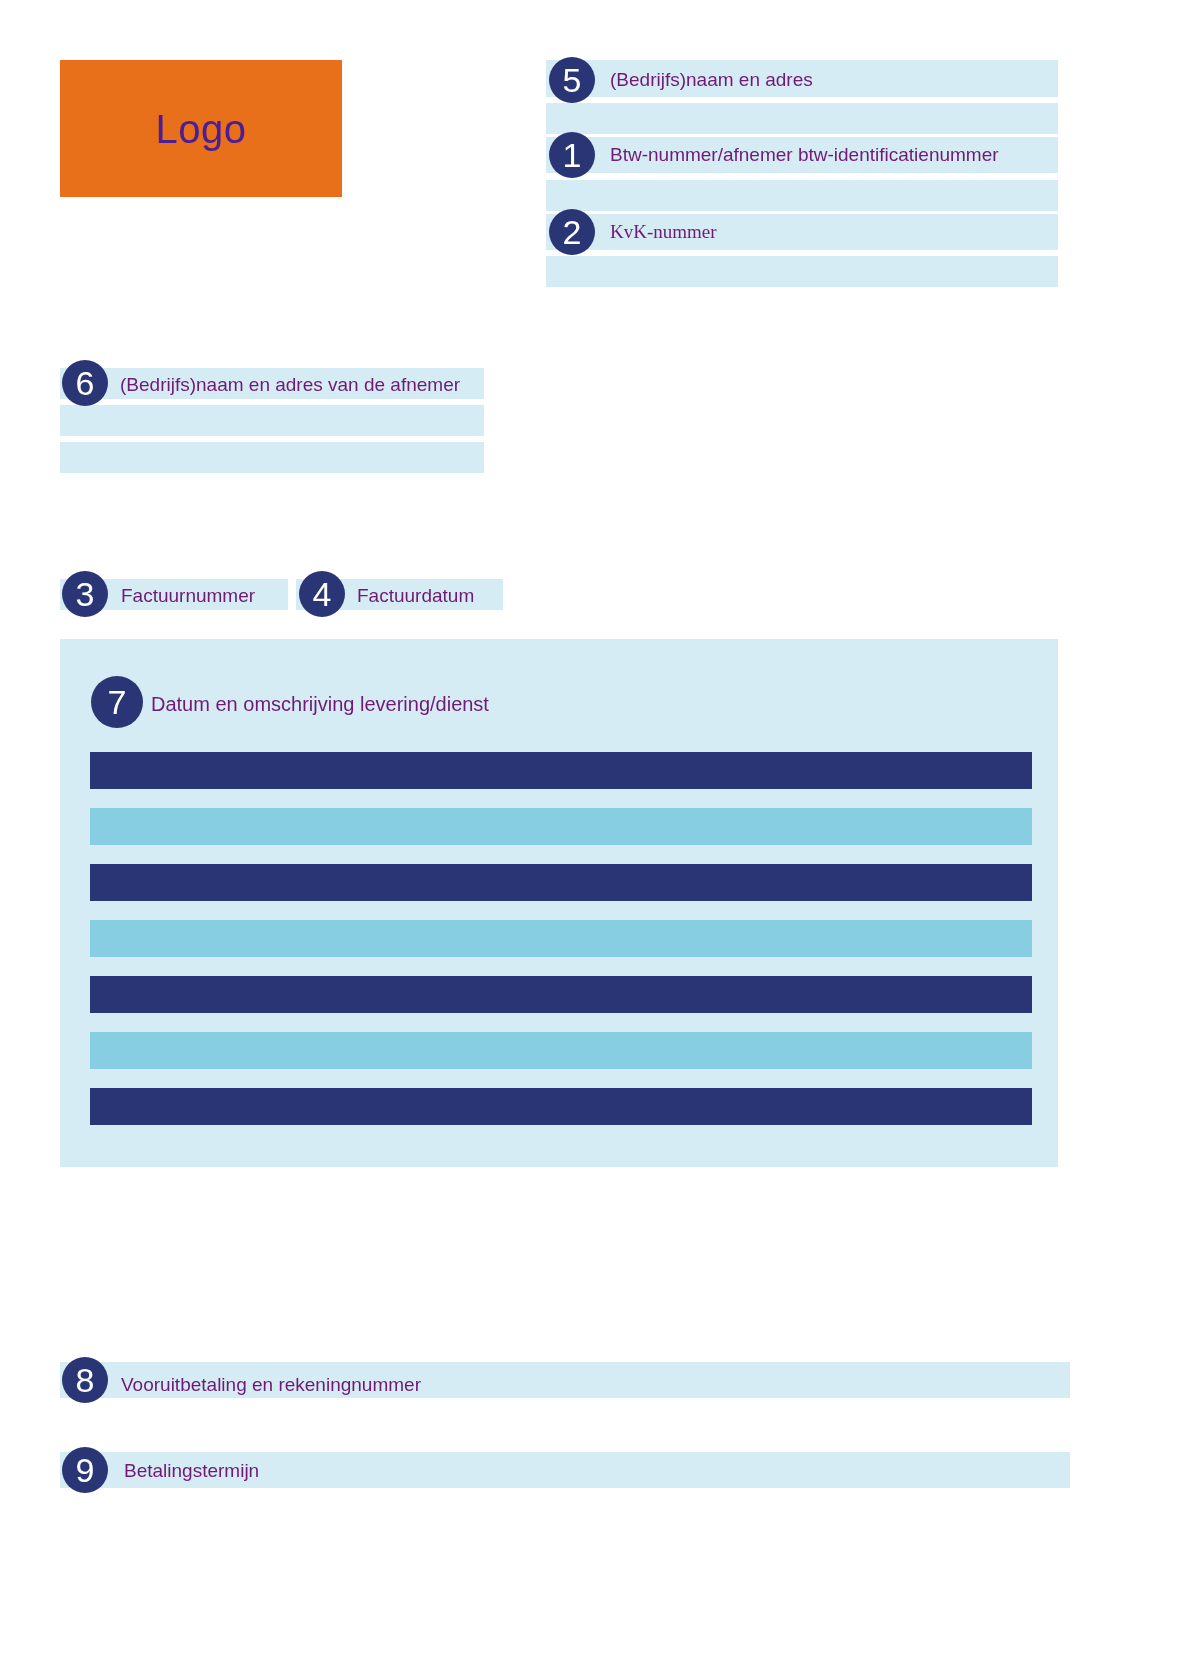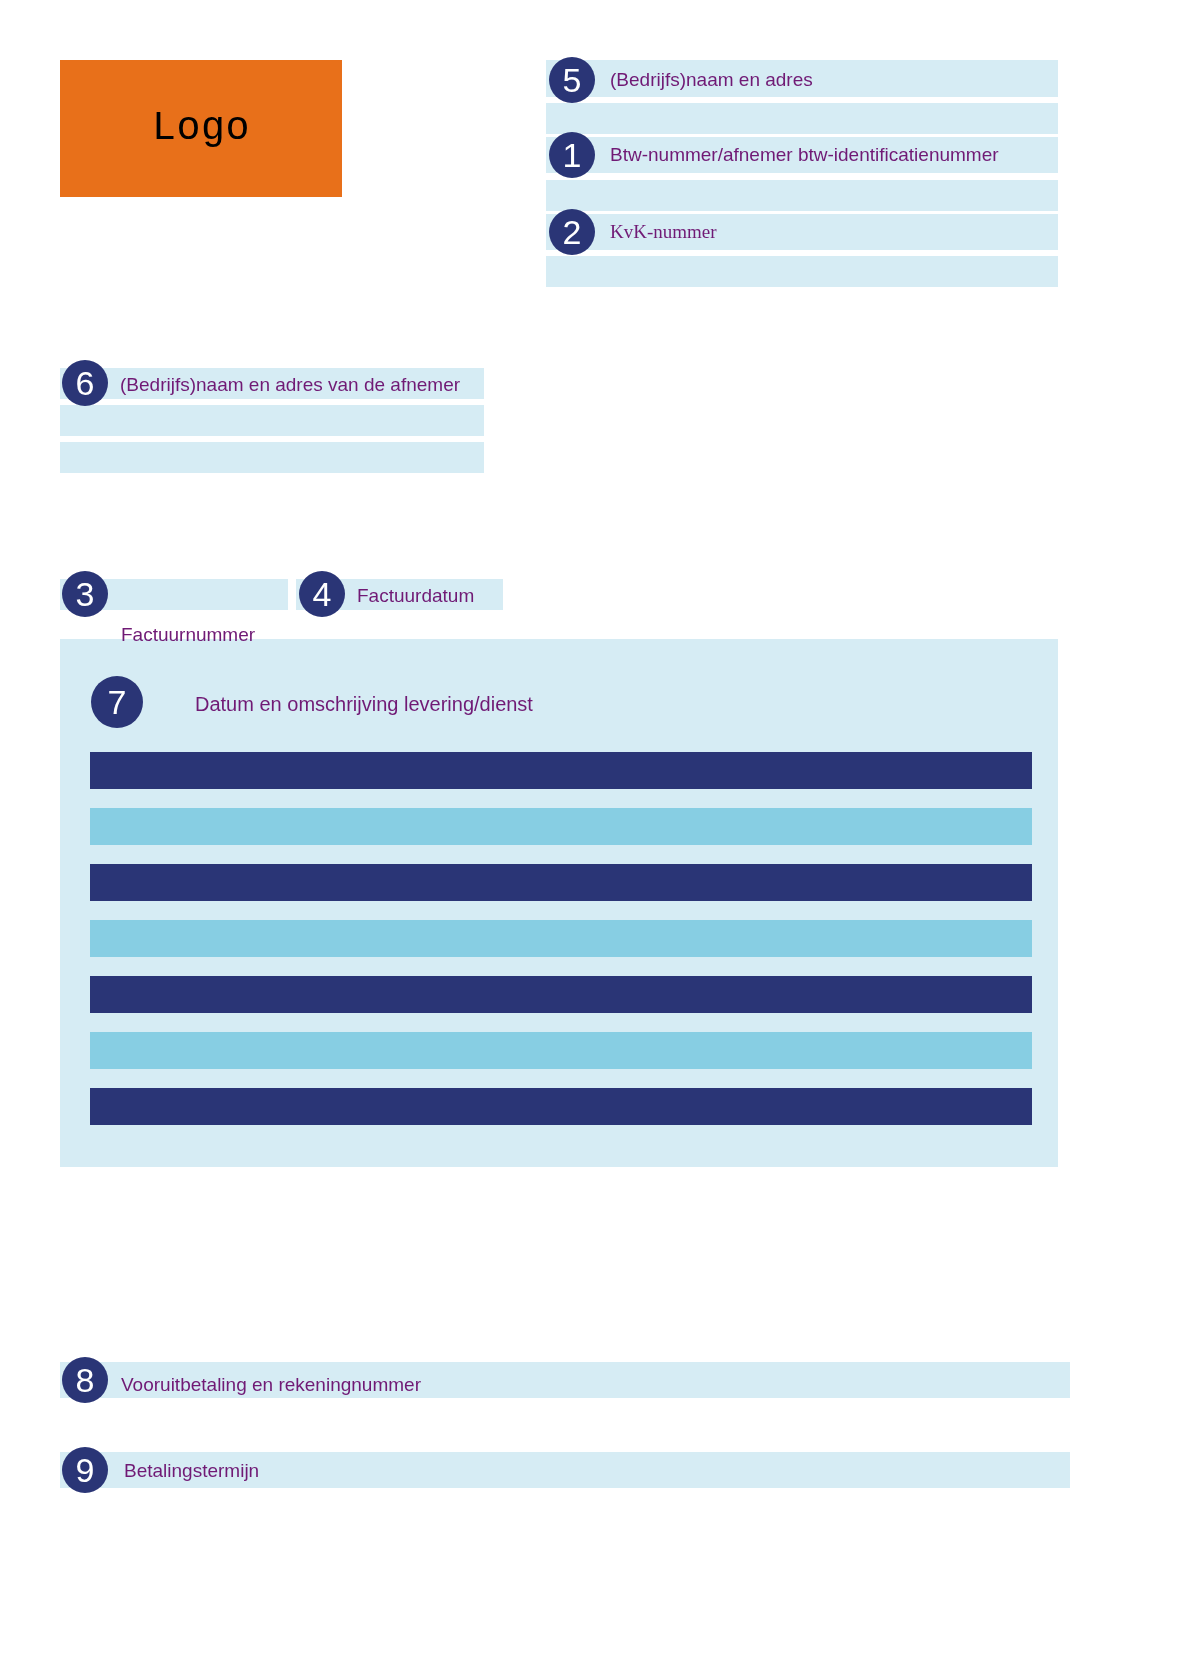--- a/index.html
+++ b/index.html
@@ -30,26 +30,25 @@
     left: 60px;
     top: 60px;
     width: 282px;
     height: 137px;
     background: #E8701A;
     display: flex;
     align-items: center;
     justify-content: center;
   }
   .logo-text {
-    color: #000000;
+    color: #4c1d95;
     font-size: 40px;
     font-weight: 400;
     letter-spacing: 0.5px;
     line-height: 1;
-    font-family: Liberation Mono, monospace;
   }
 
   
   .bar {
     position: absolute;
     background: #D6ECF4;
   }
 
   
   .badge {
@@ -134,31 +133,31 @@
 
     <div class="bar" style="left:60px; top:405px; width:424px; height:31px;"></div>
 
     <div class="bar" style="left:60px; top:442px; width:424px; height:31px;"></div>
   </div>
 
   <div>
 
     <div class="bar" style="left:60px; top:579px; width:228px; height:31px;"></div>
     <div class="badge" style="left:62px; top:571px; width:46px; height:46px;">3</div>
-    <div class="cap" style="left:121px; top:586px;margin-top:39px;">Factuurnummer</div>
+    <div class="cap" style="left:121px; top:586px;">Factuurnummer</div>
 
     <div class="bar" style="left:296px; top:579px; width:207px; height:31px;"></div>
     <div class="badge" style="left:299px; top:571px; width:46px; height:46px;">4</div>
     <div class="cap" style="left:357px; top:586px;">Factuurdatum</div>
   </div>
 
   <div class="table-panel">
 
     <div class="badge" style="left:31px; top:37px; width:52px; height:52px;">7</div>
-    <div class="cap lg" style="left:91px; top:55px;margin-left:44px;">Datum en omschrijving levering/dienst</div>
+    <div class="cap lg" style="left:91px; top:55px;">Datum en omschrijving levering/dienst</div>
 
     <div class="stripe dark" style="top:113px;"></div>
     <div class="stripe light" style="top:169px;"></div>
     <div class="stripe dark" style="top:225px;"></div>
     <div class="stripe light" style="top:281px;"></div>
     <div class="stripe dark" style="top:337px;"></div>
     <div class="stripe light" style="top:393px;"></div>
     <div class="stripe dark" style="top:449px;"></div>
   </div>
 

